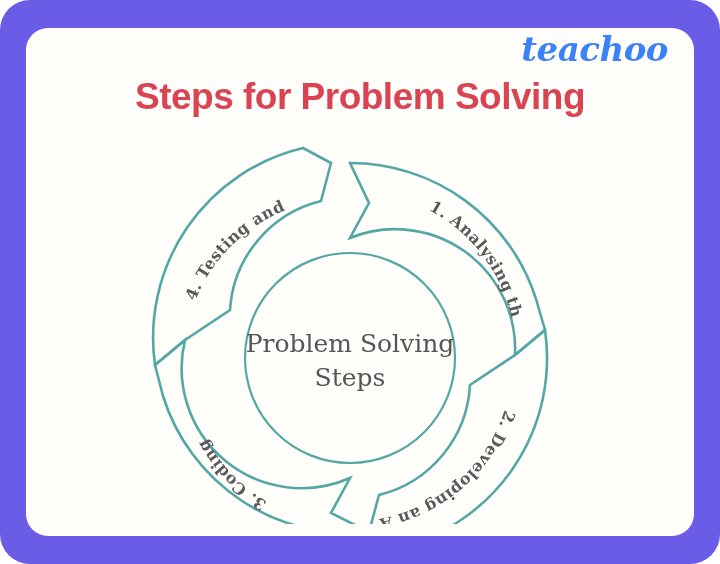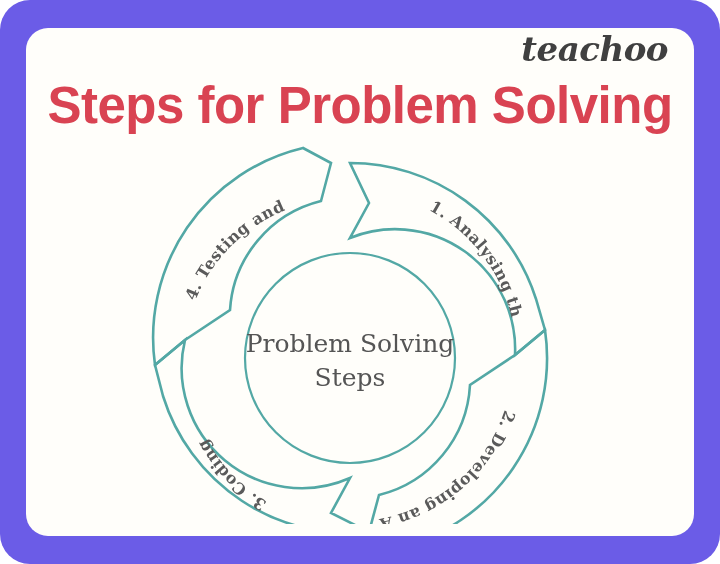--- a/index.html
+++ b/index.html
@@ -35,33 +35,33 @@
   }
   .brand {
     position: absolute;
     right: 26px;
     top: 4px;
     font-family: "DejaVu Serif", serif;
     font-style: italic;
     font-weight: bold;
     font-size: 34px;
     letter-spacing: -0.5px;
-    color: #404040;
+    color: #3b82f6;
     line-height: 1;
     white-space: nowrap;
   }
   .title {
     position: absolute;
     left: 0;
     right: 0;
     top: 48px;
     text-align: center;
     font-family: "Liberation Sans", sans-serif;
     font-weight: bold;
-    font-size: 51px;
+    font-size: 37px;
     letter-spacing: -0.5px;
     color: #D94352;
     white-space: nowrap;
   }
   .diagram-wrap {
     position: absolute;
     left: 0;
     top: 96px;
     width: 668px;
     height: 400px;

